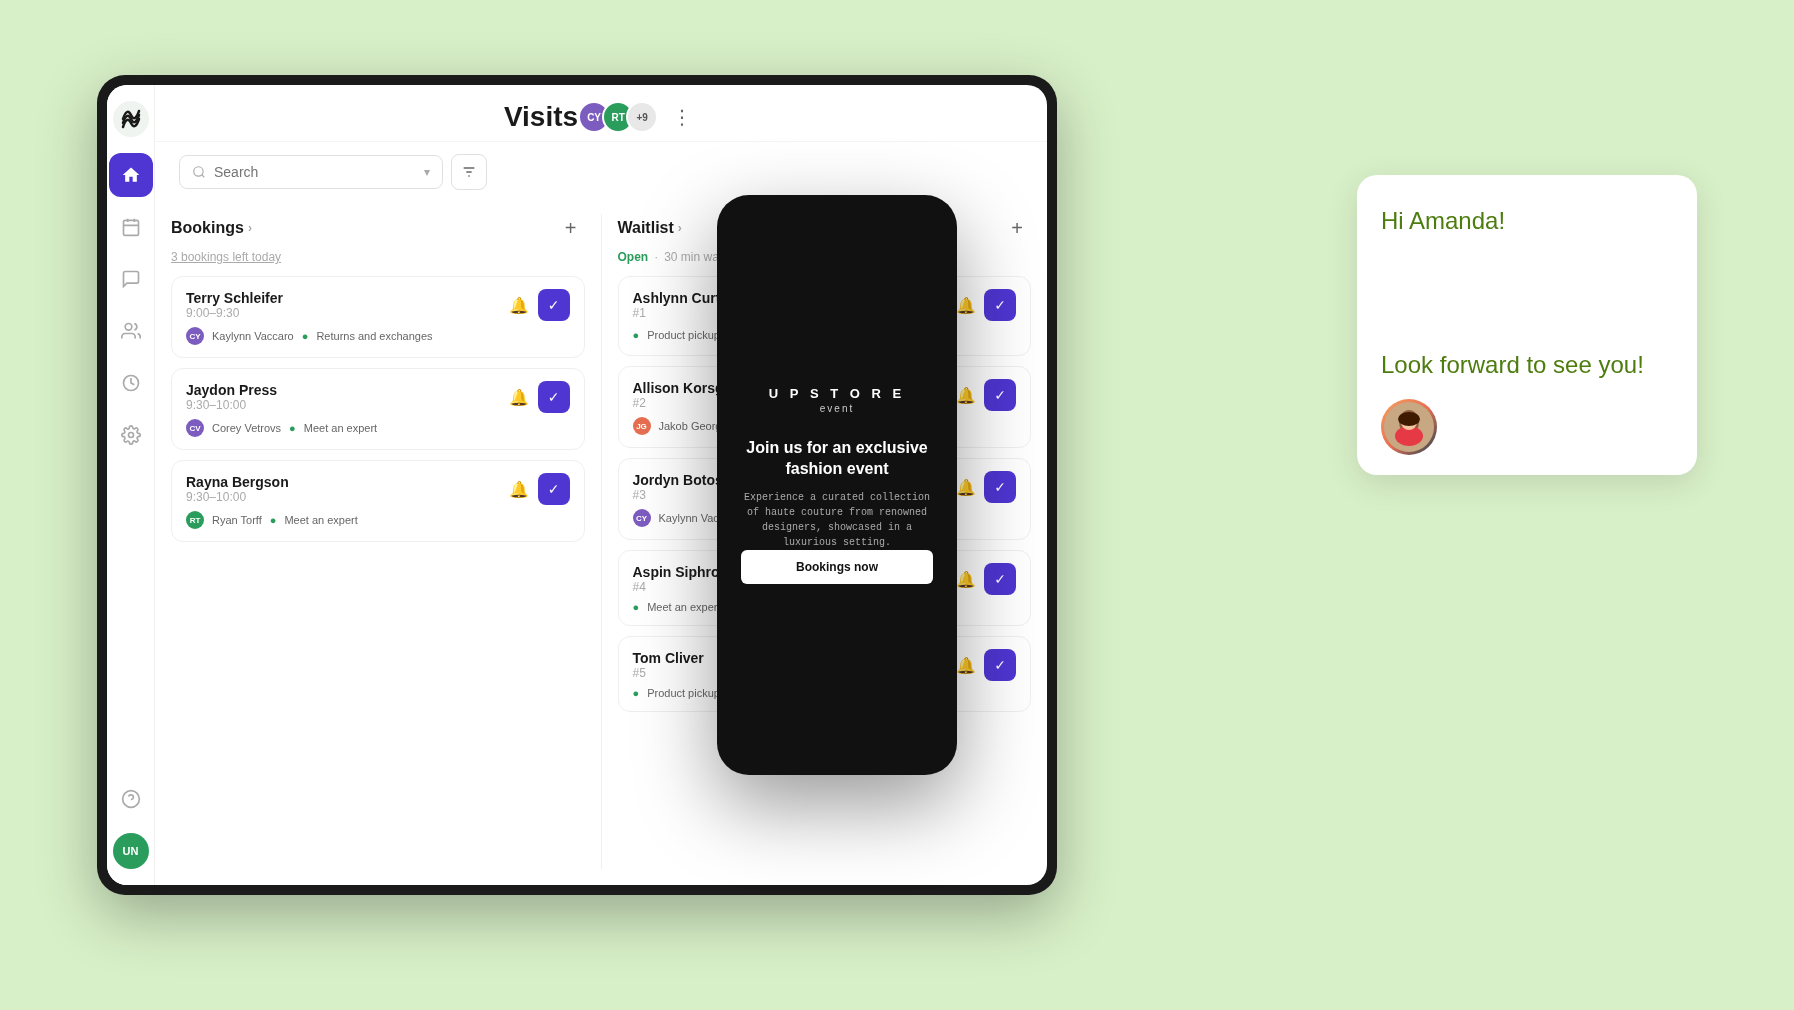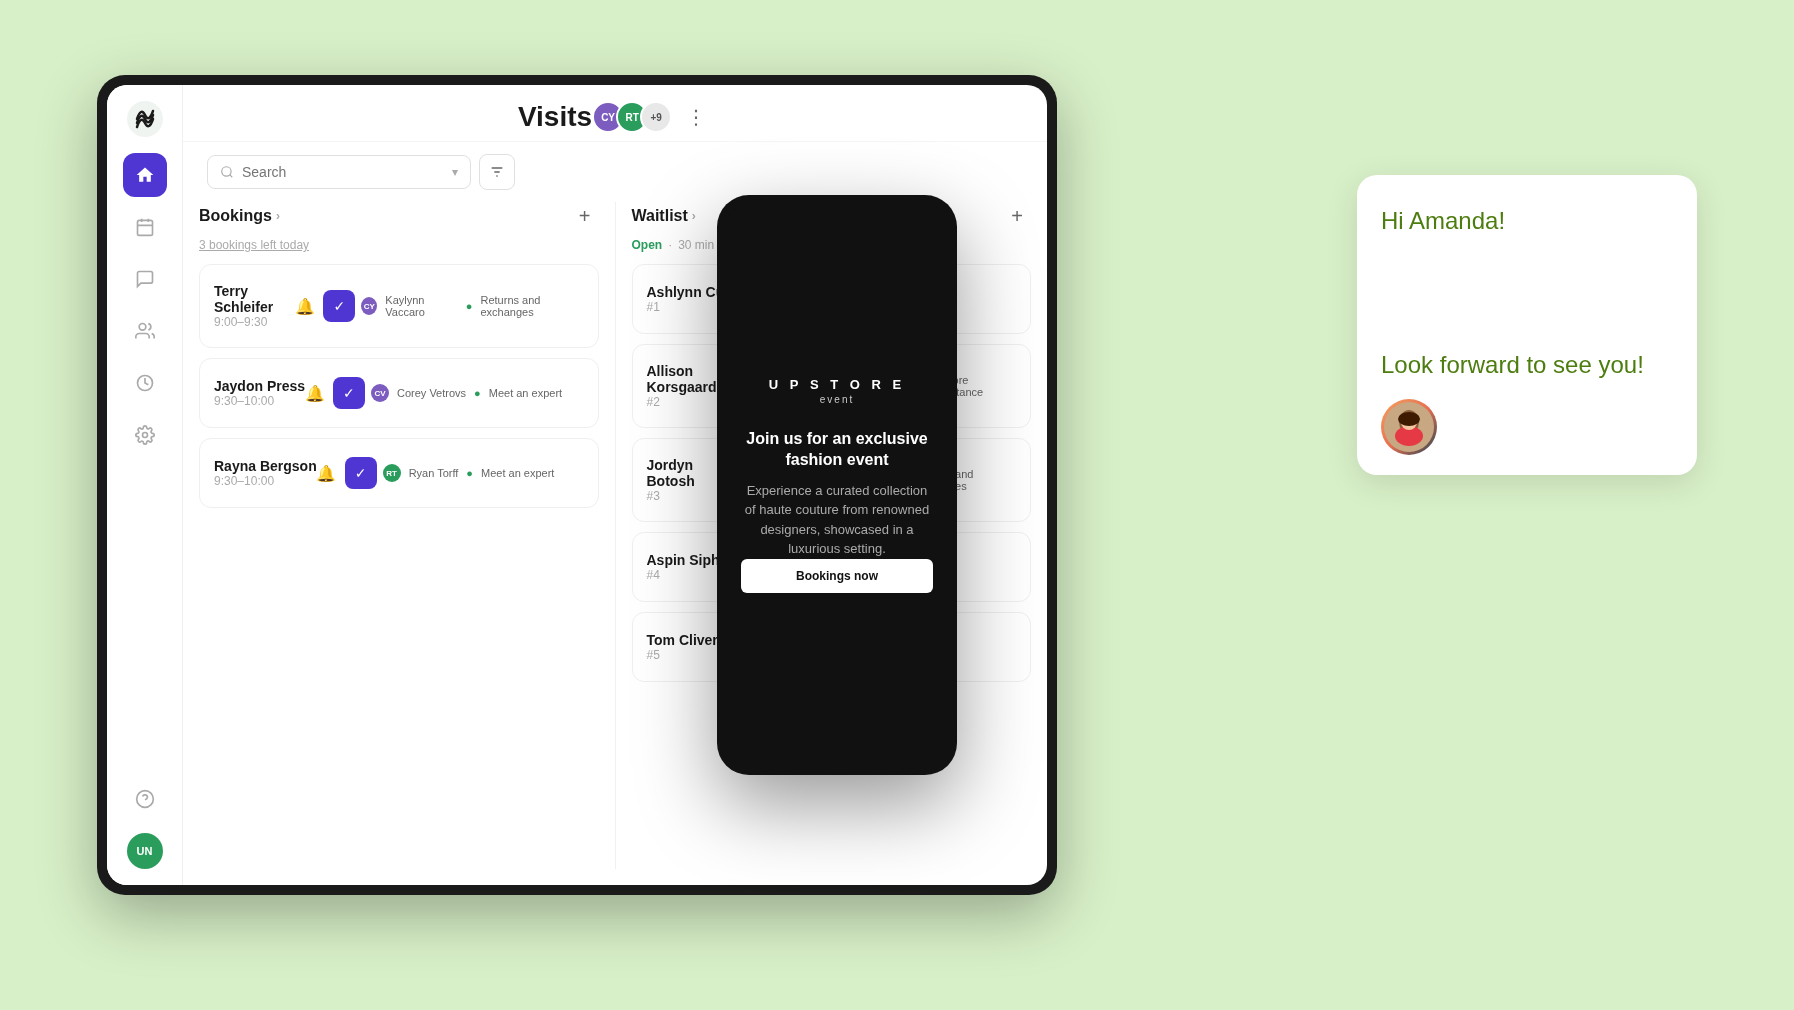--- a/index.html
+++ b/index.html
@@ -36,21 +36,21 @@
       background: #fff;
       border-radius: 20px;
       width: 100%;
       height: 100%;
       display: flex;
       overflow: hidden;
     }
 
     
     .sidebar {
-      width: 76px;
+      width: 48px;
       background: #fff;
       border-right: 1px solid #f0f0f0;
       display: flex;
       flex-direction: column;
       align-items: center;
       padding: 16px 11px;
       gap: 8px;
     }
     .sidebar-logo {
       width: 36px;
@@ -204,20 +204,21 @@
       cursor: pointer;
       color: #666;
     }
 
     .columns {
       display: flex;
       flex: 1;
       overflow: hidden;
       padding: 0 16px 16px;
       gap: 0;
+      margin-top: 12px;
     }
 
     .column {
       flex: 1;
       display: flex;
       flex-direction: column;
       overflow: hidden;
     }
     .column + .column {
       border-left: 1px solid #f0f0f0;
@@ -281,23 +282,23 @@
       display: flex;
       flex-direction: column;
       gap: 10px;
       overflow-y: auto;
     }
 
     .booking-card {
       background: #fff;
       border: 1px solid #efefef;
       border-radius: 12px;
-      padding: 18px 14px;
-      display: flex;
-      flex-direction: row;
+      padding: 12px 14px;
+      display: flex;
+      flex-direction: column;
       gap: 6px;
     }
     .booking-card-row {
       display: flex;
       align-items: center;
       justify-content: space-between;
     }
     .booking-name {
       font-size: 14px;
       font-weight: 600;
@@ -397,23 +398,24 @@
       color: #ccc;
       margin-bottom: 24px;
     }
     .phone-headline {
       font-size: 16px;
       font-weight: 700;
       margin-bottom: 10px;
       line-height: 1.3;
     }
     .phone-desc {
-      font-size: 13px;
+      font-size: 10px;
       color: #aaa;
       line-height: 1.5;
+      font-family: Liberation Mono, monospace;
     }
     .phone-btn {
       background: #fff;
       color: #111;
       border: none;
       border-radius: 6px;
       padding: 10px 24px;
       font-size: 12px;
       font-weight: 600;
       cursor: pointer;

